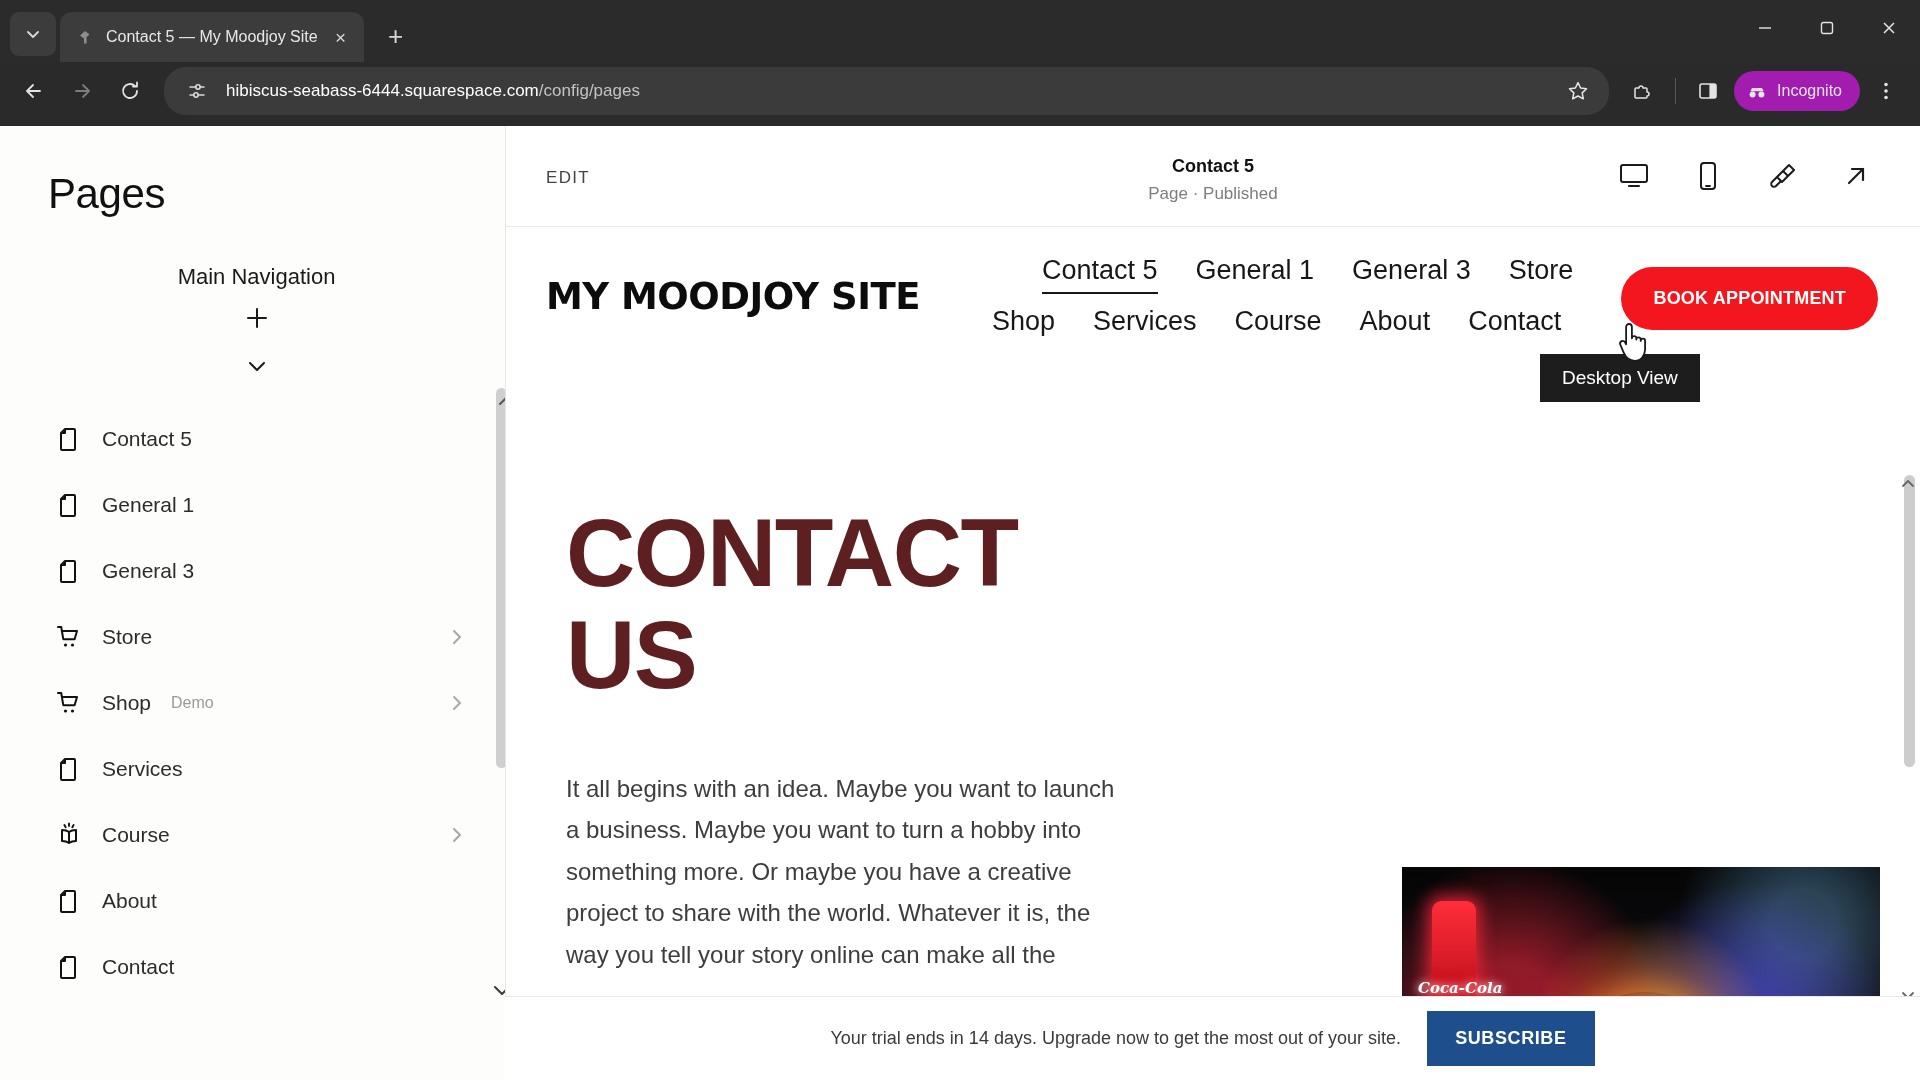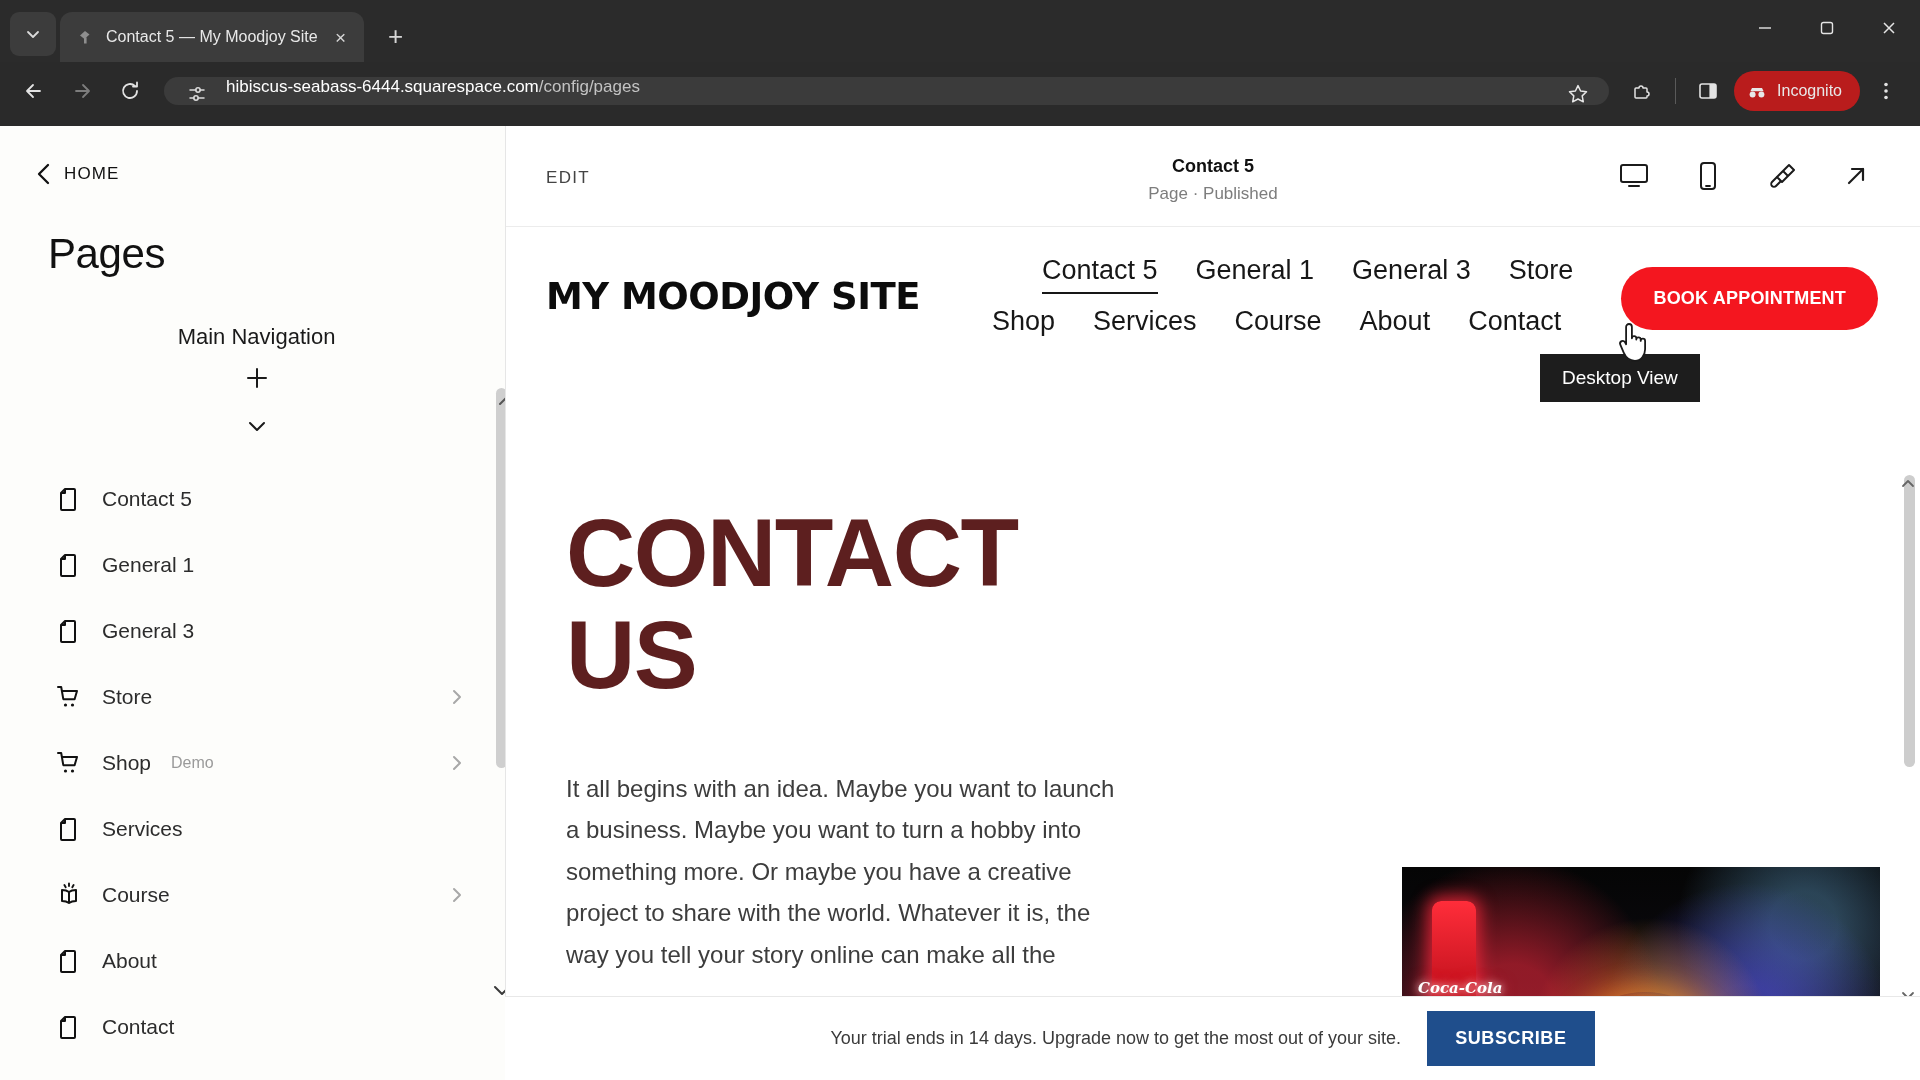--- a/index.html
+++ b/index.html
@@ -59,31 +59,31 @@
     height: 64px; background: #2a2a2a; flex: none;
     display: flex; align-items: center; gap: 4px; padding: 0 12px 6px 12px;
   }
   .navbtn {
     width: 44px; height: 44px; border-radius: 50%; flex: none;
     display: flex; align-items: center; justify-content: center;
     color: #e3e3e3;
   }
   .navbtn.disabled { color: #7d7d7d; }
   .urlbox {
-    flex: 1; height: 28px; background: #3b3b3b; border-radius: 22px;
-    display: flex; align-items: flex-start; gap: 12px;
+    flex: 1; height: 48px; background: #3b3b3b; border-radius: 22px;
+    display: flex; align-items: center; gap: 12px;
     padding: 0 14px 0 16px; margin: 0 8px;
   }
   .url-text { color: #e9e9e9; font-size: 17px; flex: 1; white-space: nowrap; overflow: hidden; }
   .url-text .host { color: #ffffff; }
   .url-text .path { color: #c3c3c3; }
   .omni-icon { width: 34px; height: 34px; display:flex; align-items:center; justify-content:center; color:#dcdcdc; flex:none; }
   .divider-v { width: 1px; height: 26px; background: #5a5a5a; margin: 0 6px; flex:none; }
   .incognito-pill {
-    height: 40px; border-radius: 20px; background: #b91c1c;
+    height: 40px; border-radius: 20px; background: #a21caf;
     display: flex; align-items: center; gap: 9px; padding: 0 18px 0 12px; flex:none;
     color: #e8e8e8; font-size: 16px;
   }
 
   
   .app { flex: 1; display: flex; background: #fff; position: relative; overflow: hidden; }
 
   .sidebar {
     width: 505px; flex: none; background: #fdfdfb;
     display: flex; flex-direction: column; position: relative;
@@ -357,26 +357,20 @@
           <circle cx="11" cy="4.5" r="1.8" fill="#e3e3e3"></circle>
           <circle cx="11" cy="11" r="1.8" fill="#e3e3e3"></circle>
           <circle cx="11" cy="17.5" r="1.8" fill="#e3e3e3"></circle>
         </svg>
     </div>
   </div>
 
   <div class="app">
 
     <div class="sidebar">
-      <div class="home-link">
-        <svg width="16" height="24" viewBox="0 0 16 24">
-          <path d="M12 3L3 12l9 9" stroke="#111" stroke-width="2.3" fill="none" stroke-linecap="round" stroke-linejoin="round"></path>
-        </svg>
-        <span class="lbl">HOME</span>
-      </div>
 
       <div class="pages-title">Pages</div>
 
       <div class="section-head">
         <span class="title">Main Navigation</span>
         <span class="sec-btn">
           <svg width="28" height="28" viewBox="0 0 28 28">
             <path d="M14 5v18M5 14h18" stroke="#1a1a1a" stroke-width="2" stroke-linecap="round"></path>
           </svg>
         </span>

